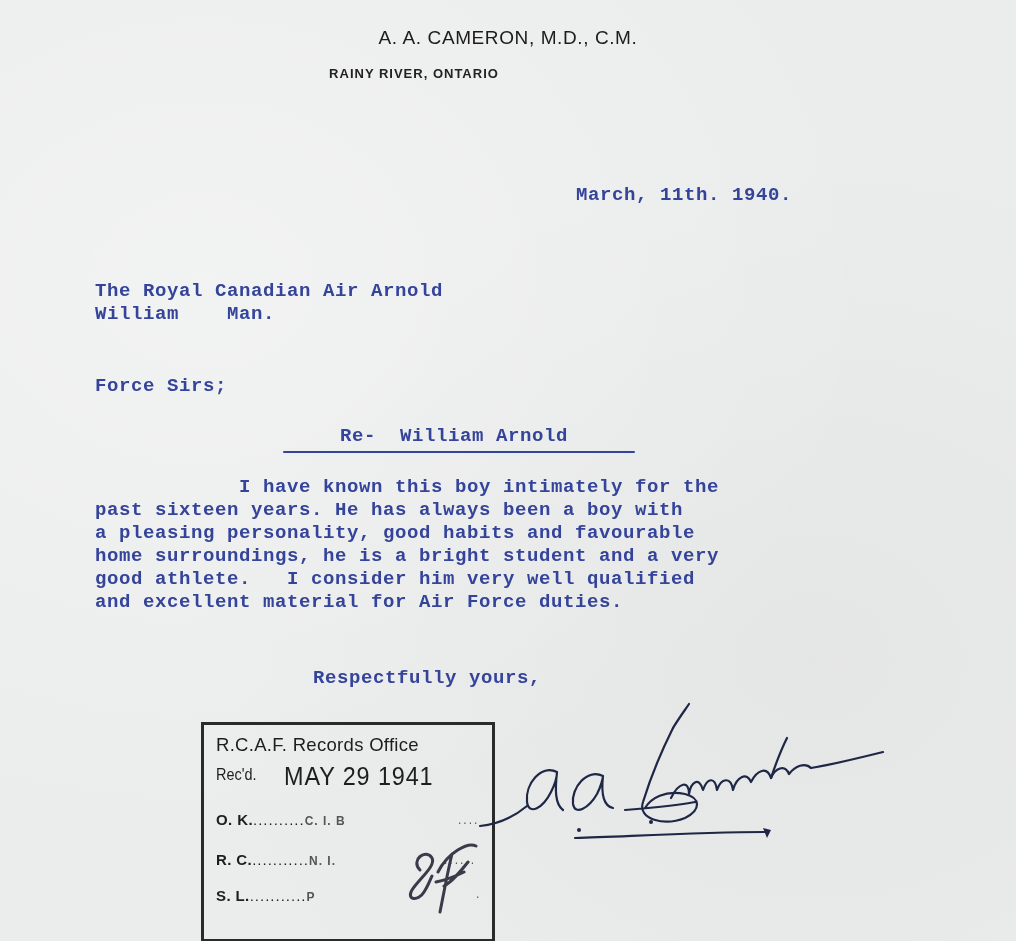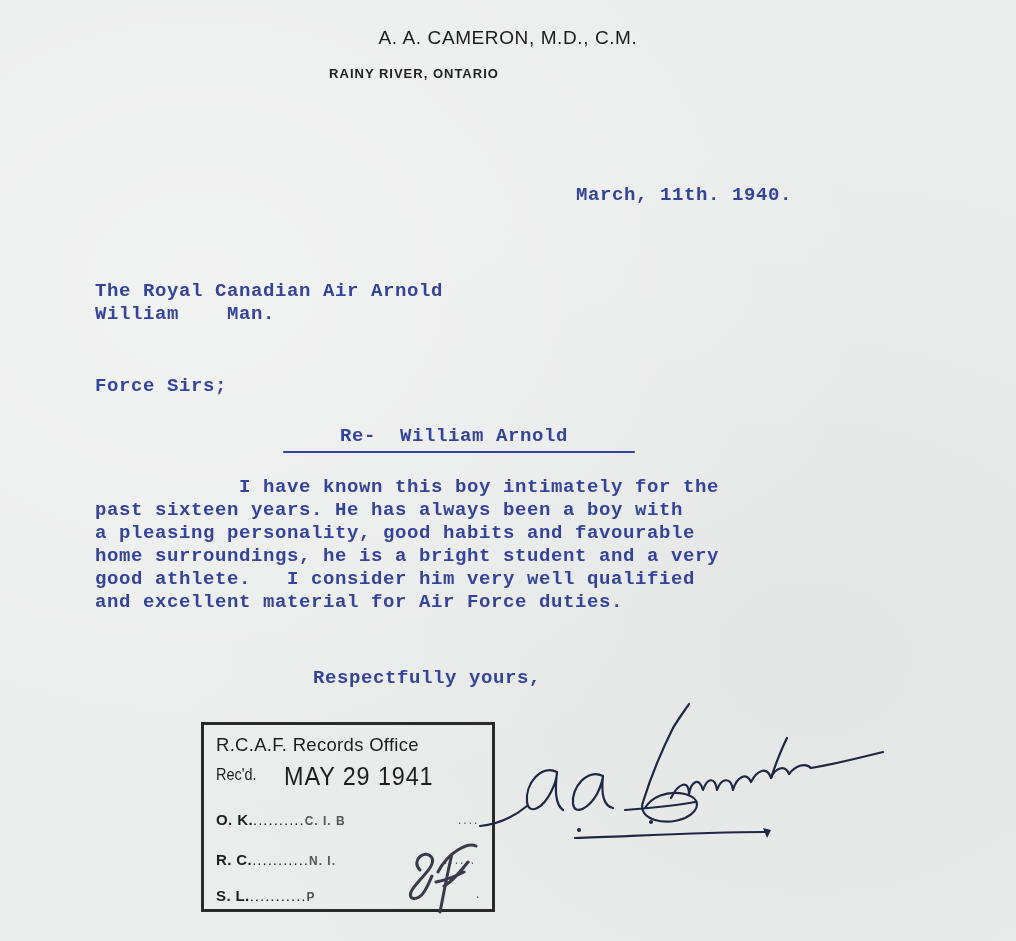--- a/index.html
+++ b/index.html
@@ -68,21 +68,21 @@
       border-radius: 1px;
     }
     .body-text { left: 95px; top: 476px; }
     .closing { left: 313px; top: 667px; }
 
     .stamp {
       position: absolute;
       left: 201px;
       top: 722px;
       width: 294px;
-      height: 190px;
+      height: 220px;
       border: 3px solid #2a2a2a;
       box-sizing: border-box;
       font-family: "Liberation Sans", sans-serif;
       color: #1e1e1e;
     }
     .stamp-title {
       position: absolute;
       left: 12px;
       top: 9px;
       font-size: 18.5px;

